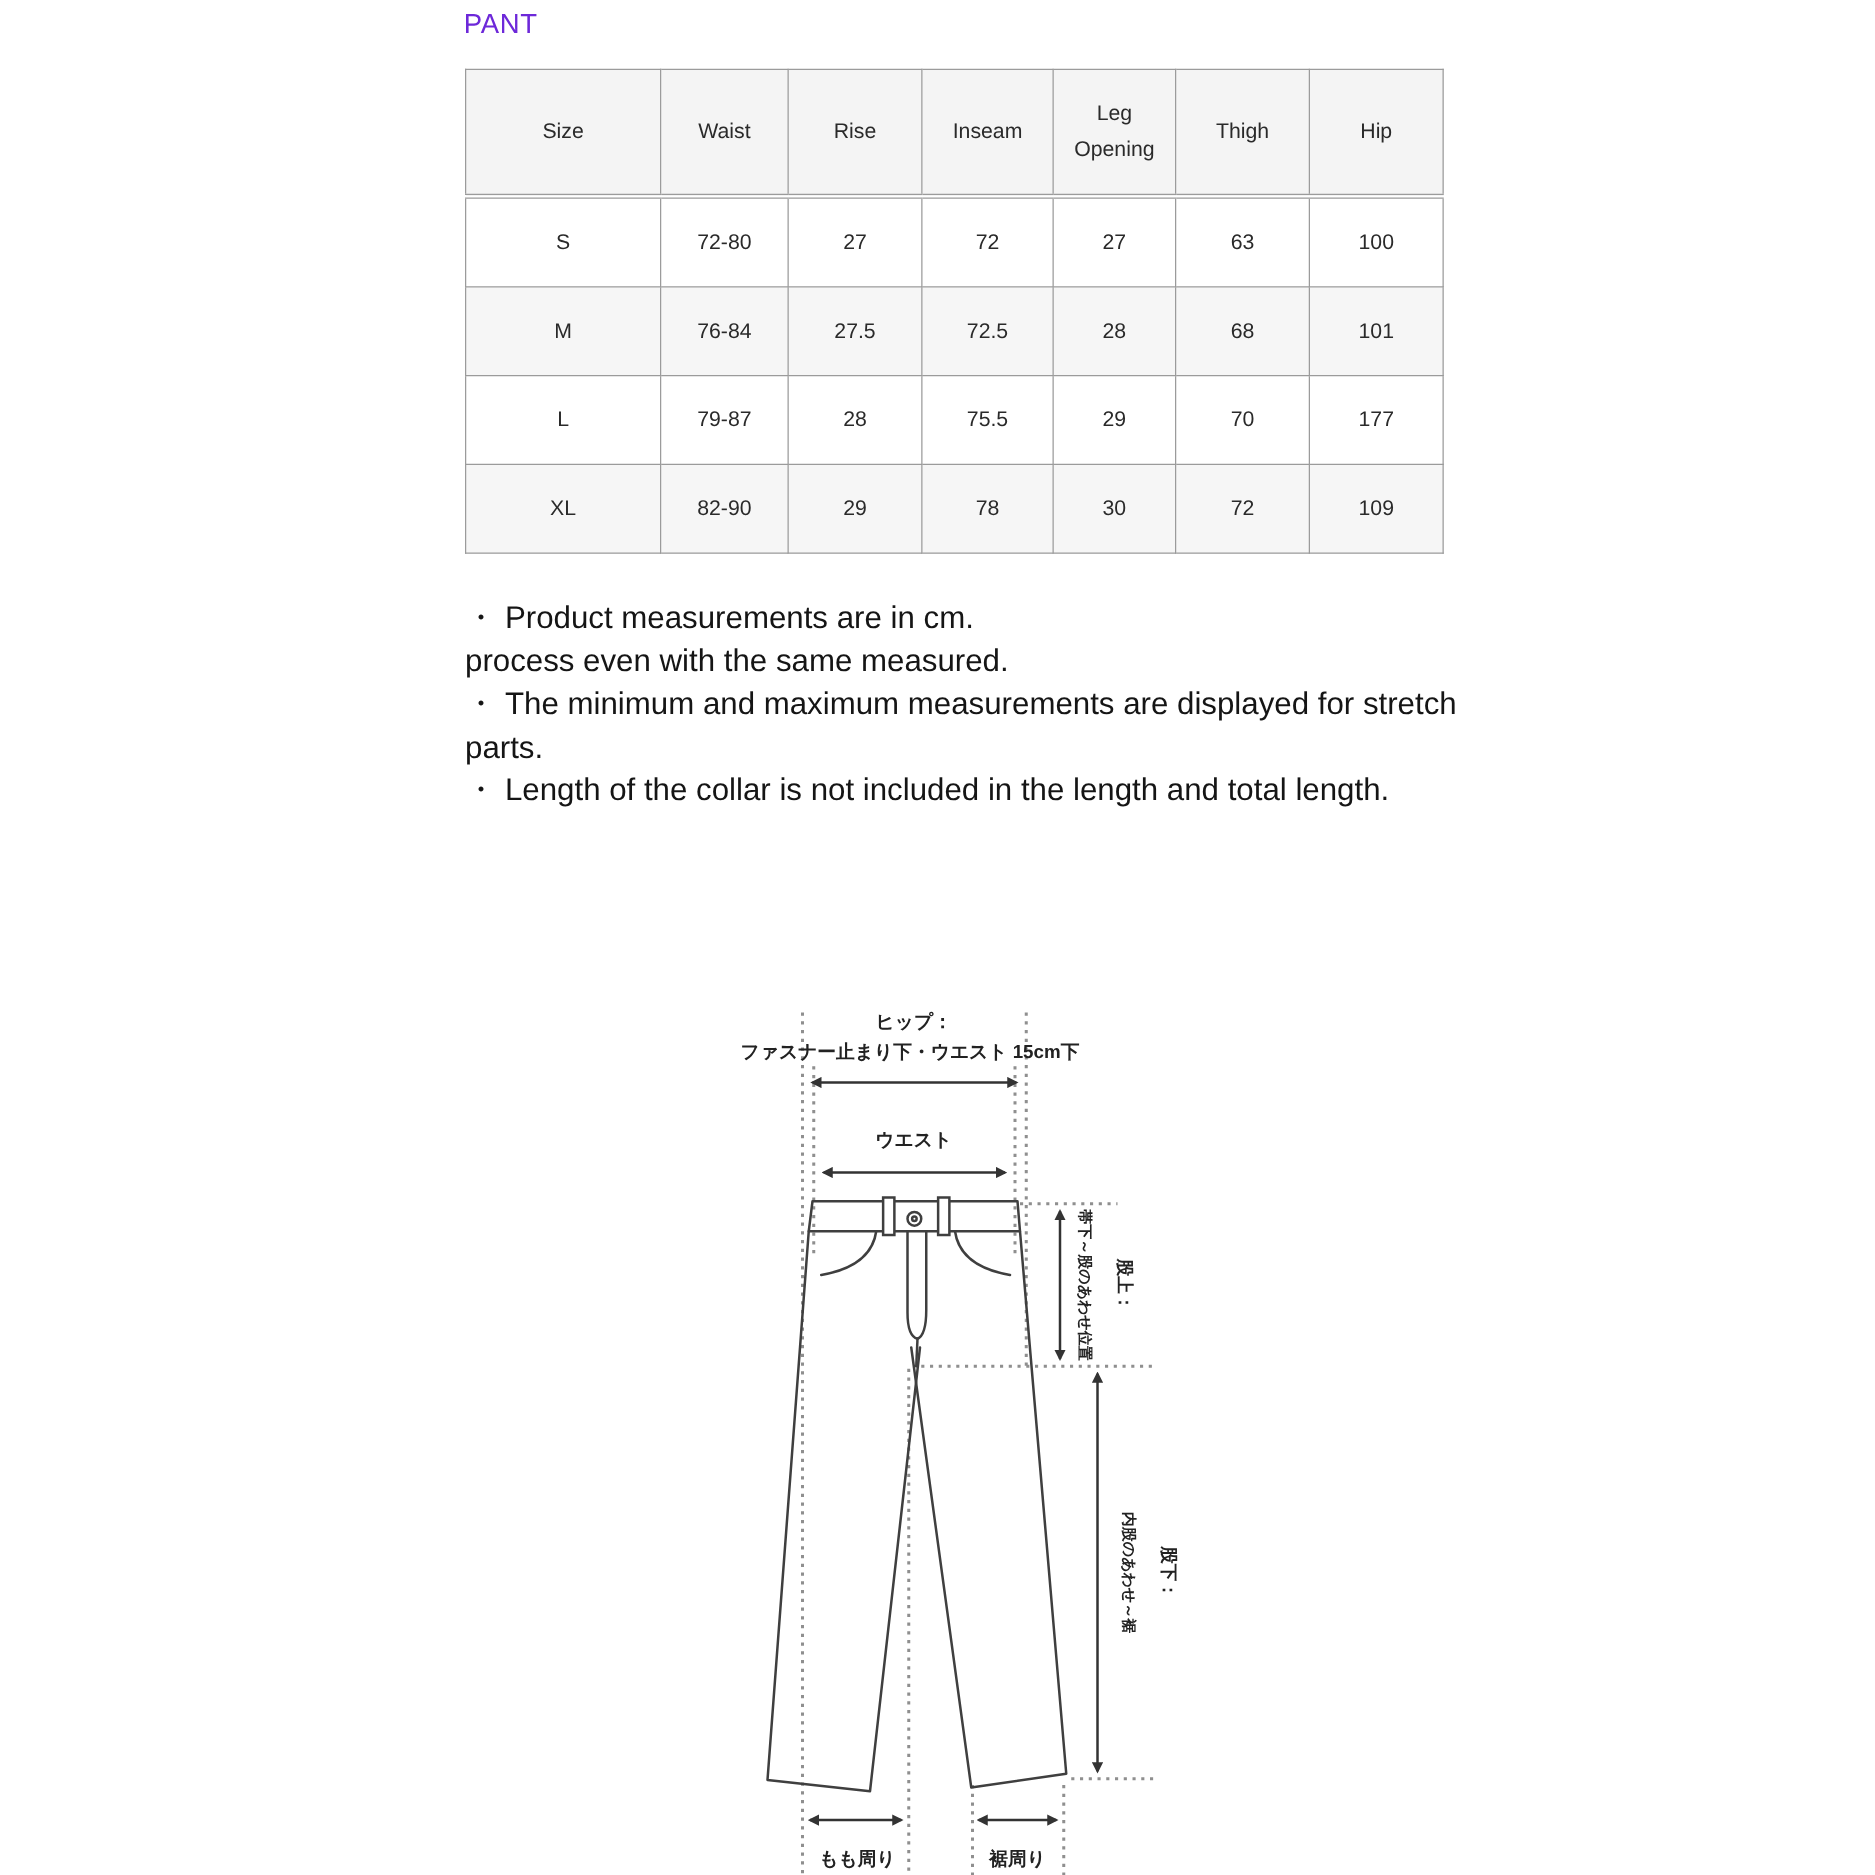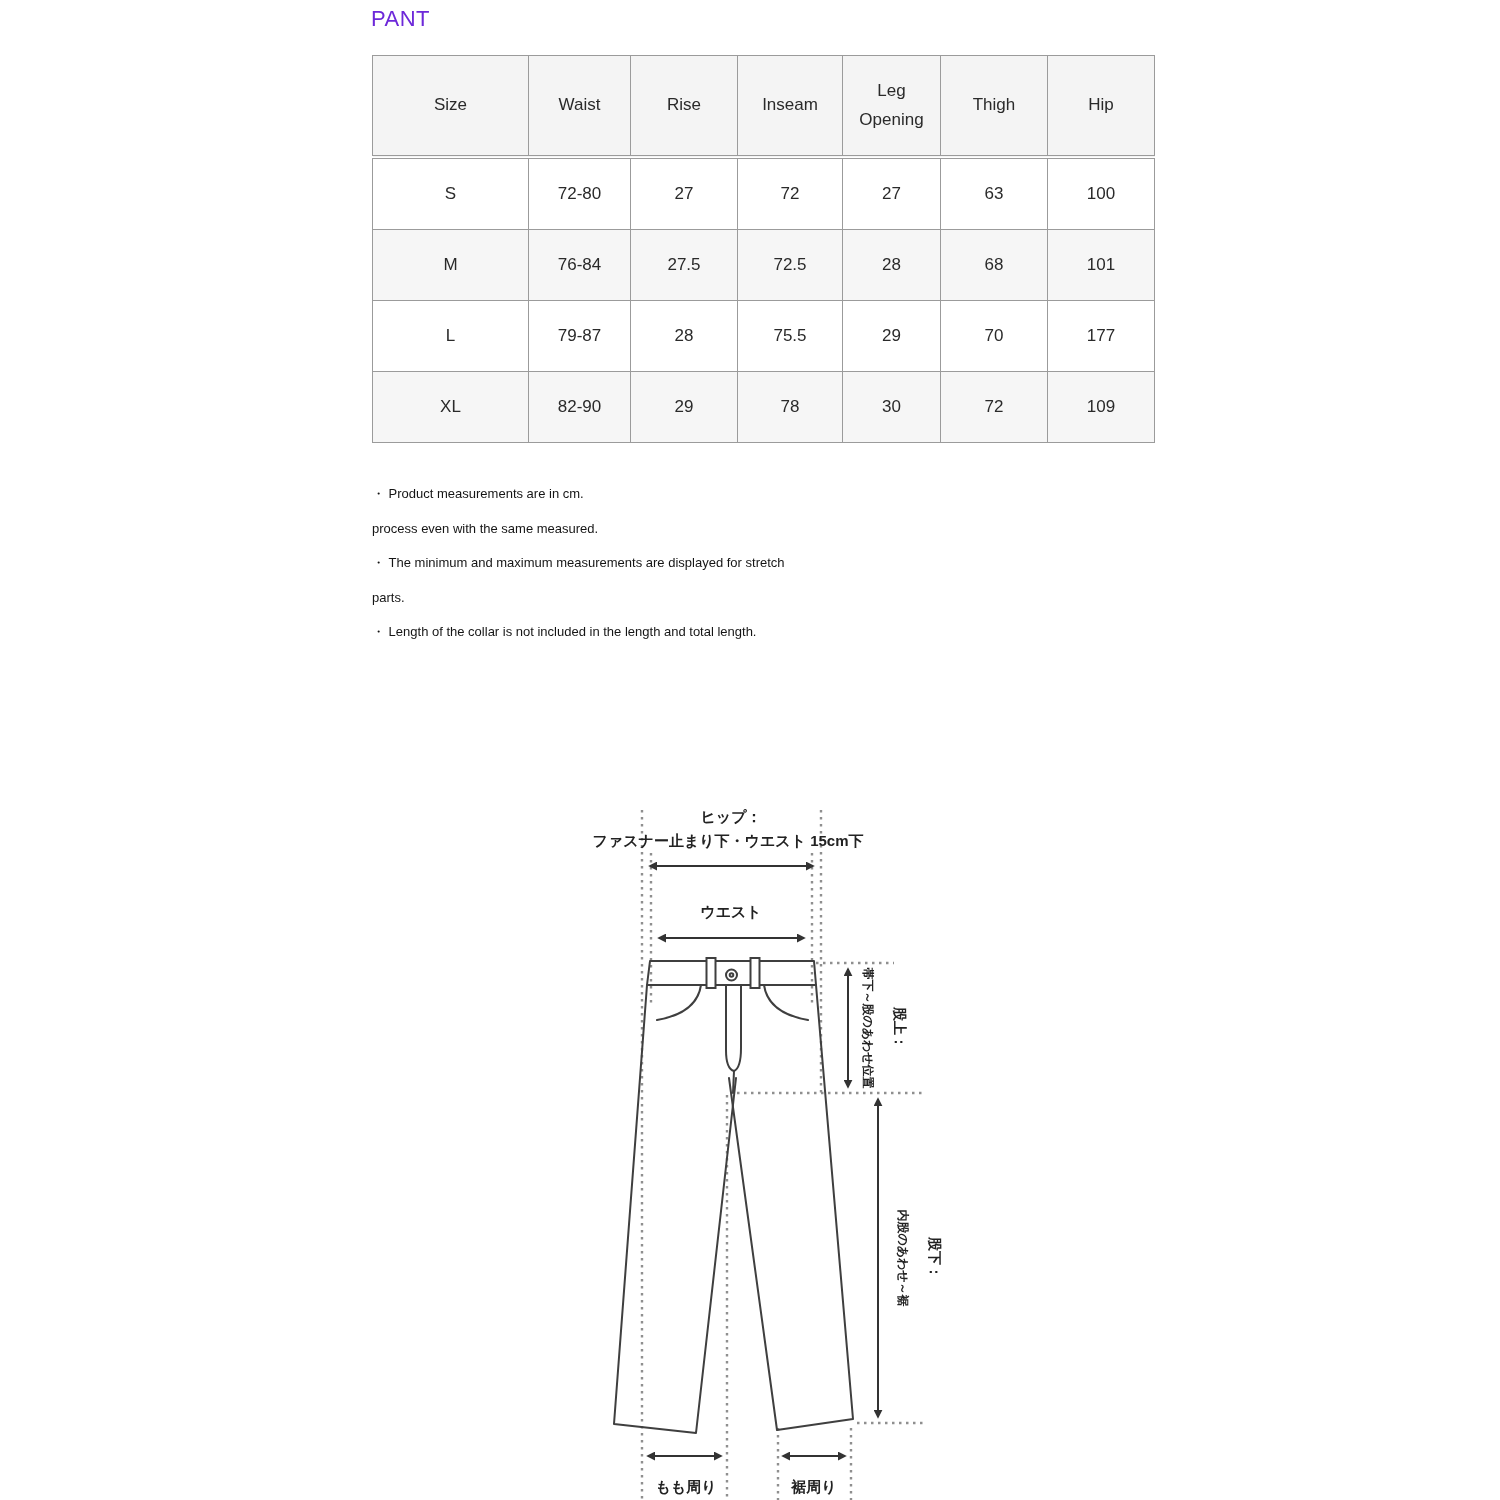--- a/index.html
+++ b/index.html
@@ -15,21 +15,21 @@
     position:absolute;left:372px;top:55px;border-collapse:collapse;table-layout:fixed;width:782px;padding-left:24px;
   }
   .size-table th,.size-table td{
     border:1px solid #9b9b9b;text-align:center;vertical-align:middle;
     font-size:17px;font-weight:400;color:#2a2a2a;padding:0 8px;
   }
   .size-table th{height:99px;background:#f4f4f4;line-height:1.65;border-bottom:4px double #9b9b9b;}
   .size-table td{height:70px;background:#ffffff;}
   .size-table tbody tr:nth-child(even) td{background:#f6f6f6;}
   
-  .notes{position:absolute;left:372px;top:477px;font-size:13px;color:#151515;}
+  .notes{position:absolute;left:372px;top:477px;font-size:25px;color:#151515;}
   .notes .line{height:34.5px;line-height:34.5px;white-space:nowrap;}
   
   .diagram{position:absolute;left:560px;top:795px;}
   .jp{font-family:"Liberation Sans",sans-serif;font-weight:bold;fill:#222222;}
   .jp-small{font-family:"Liberation Sans",sans-serif;font-weight:bold;fill:#222222;}
   .outline{fill:none;stroke:#3f3f3f;stroke-width:2;stroke-linejoin:round;stroke-linecap:round;}
   .outline-fill{fill:#ffffff;stroke:#3f3f3f;stroke-width:2;}
   .guide{stroke:#8f8f8f;stroke-width:2.4;stroke-dasharray:2.5 4.5;fill:none;}
   .marrow{stroke:#333333;stroke-width:2;fill:none;}
 </style>

